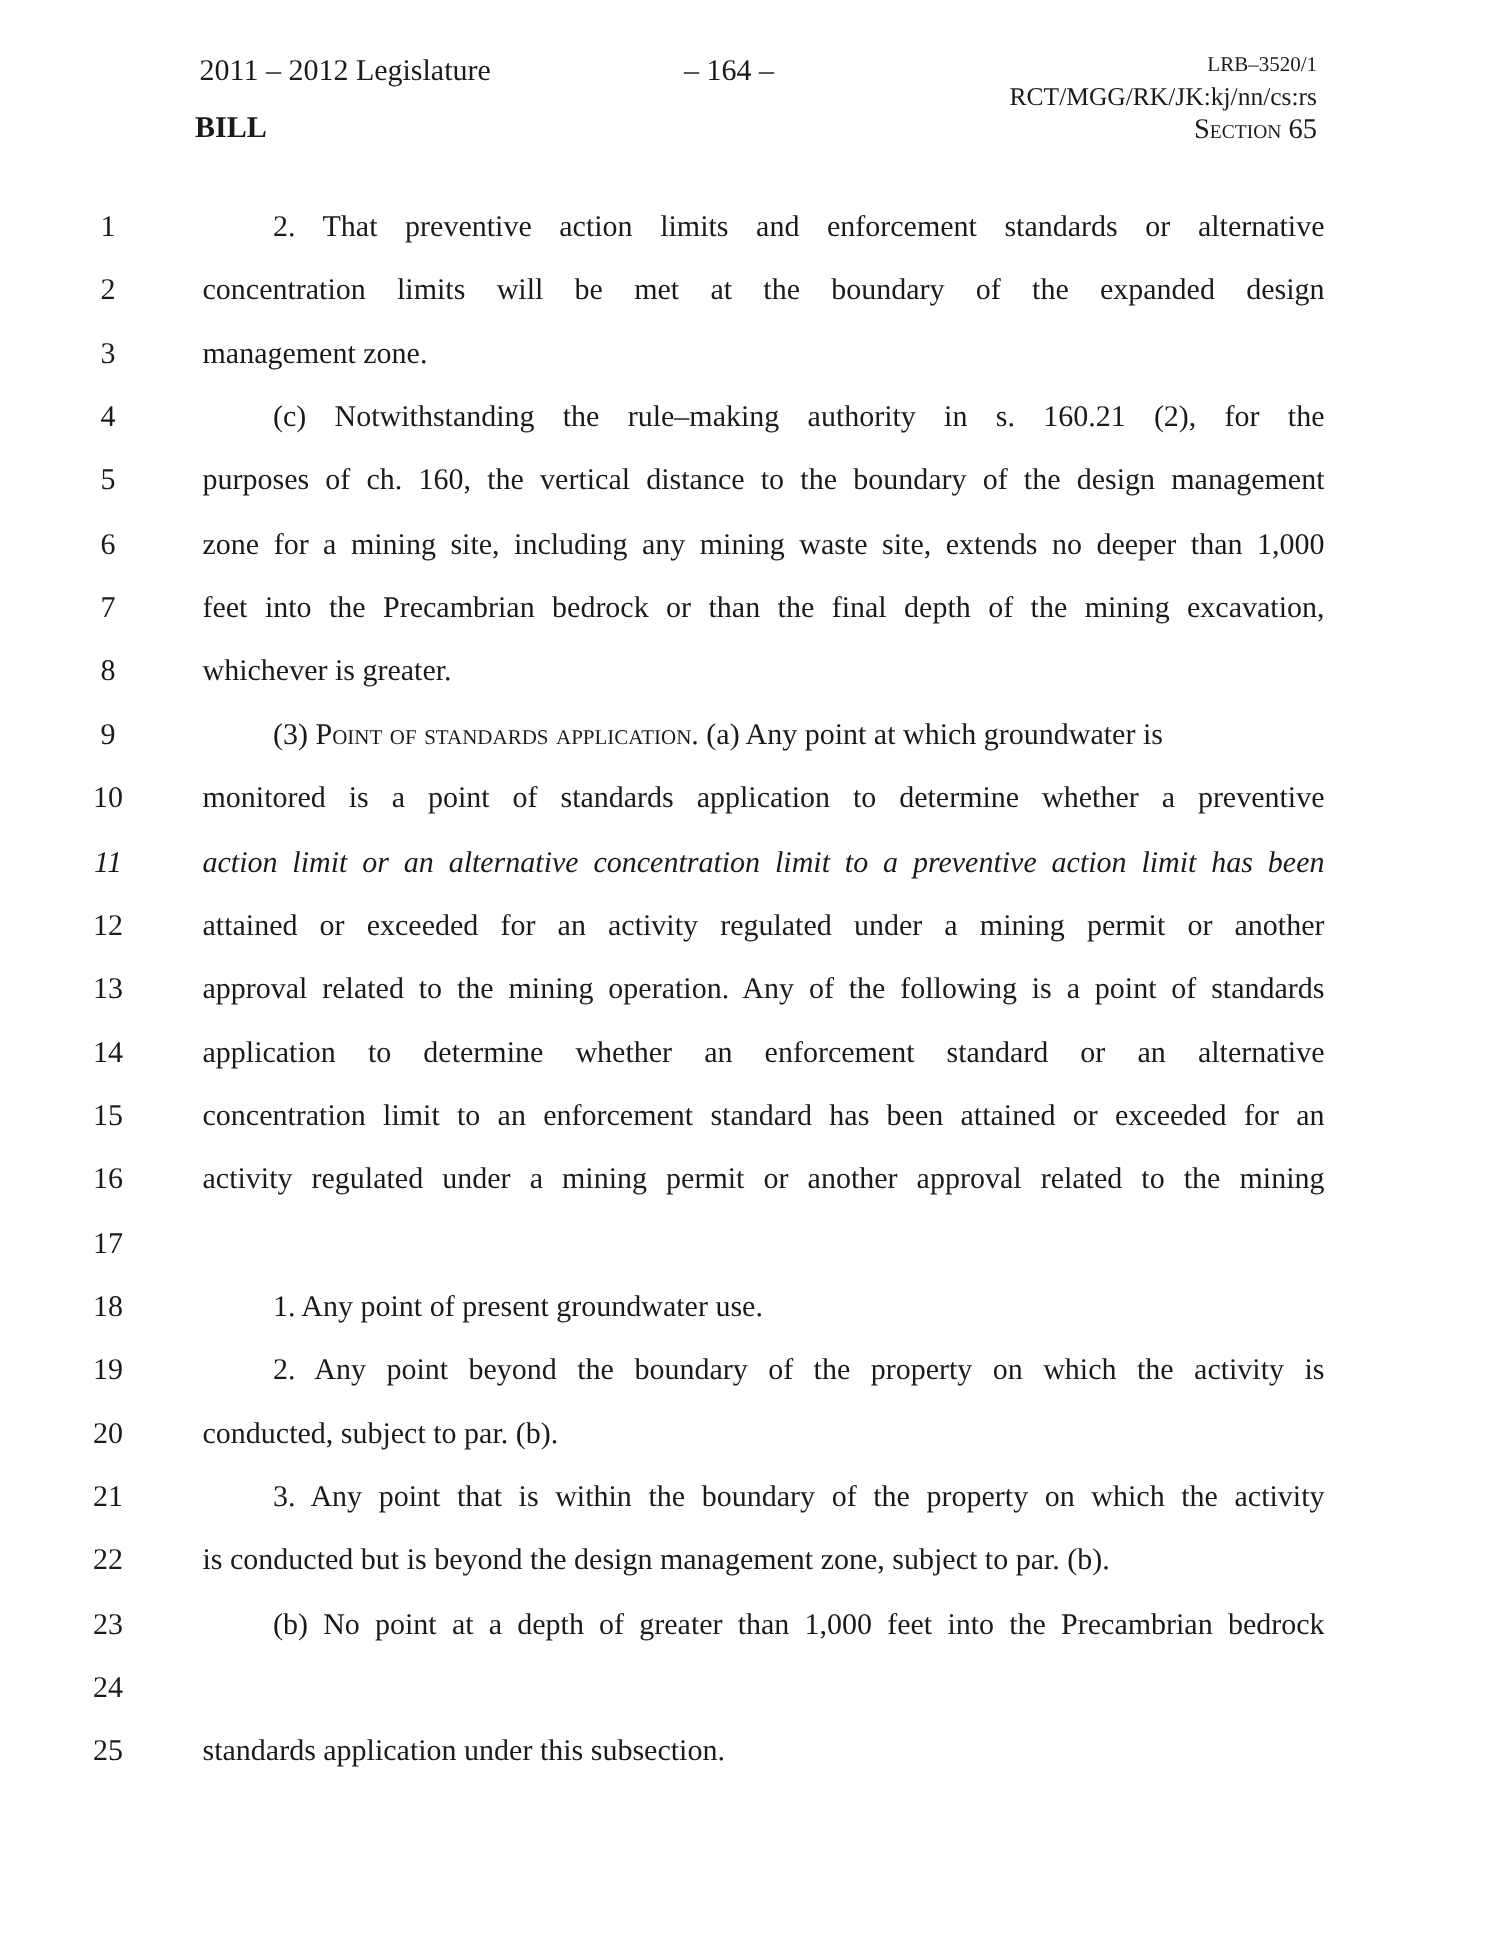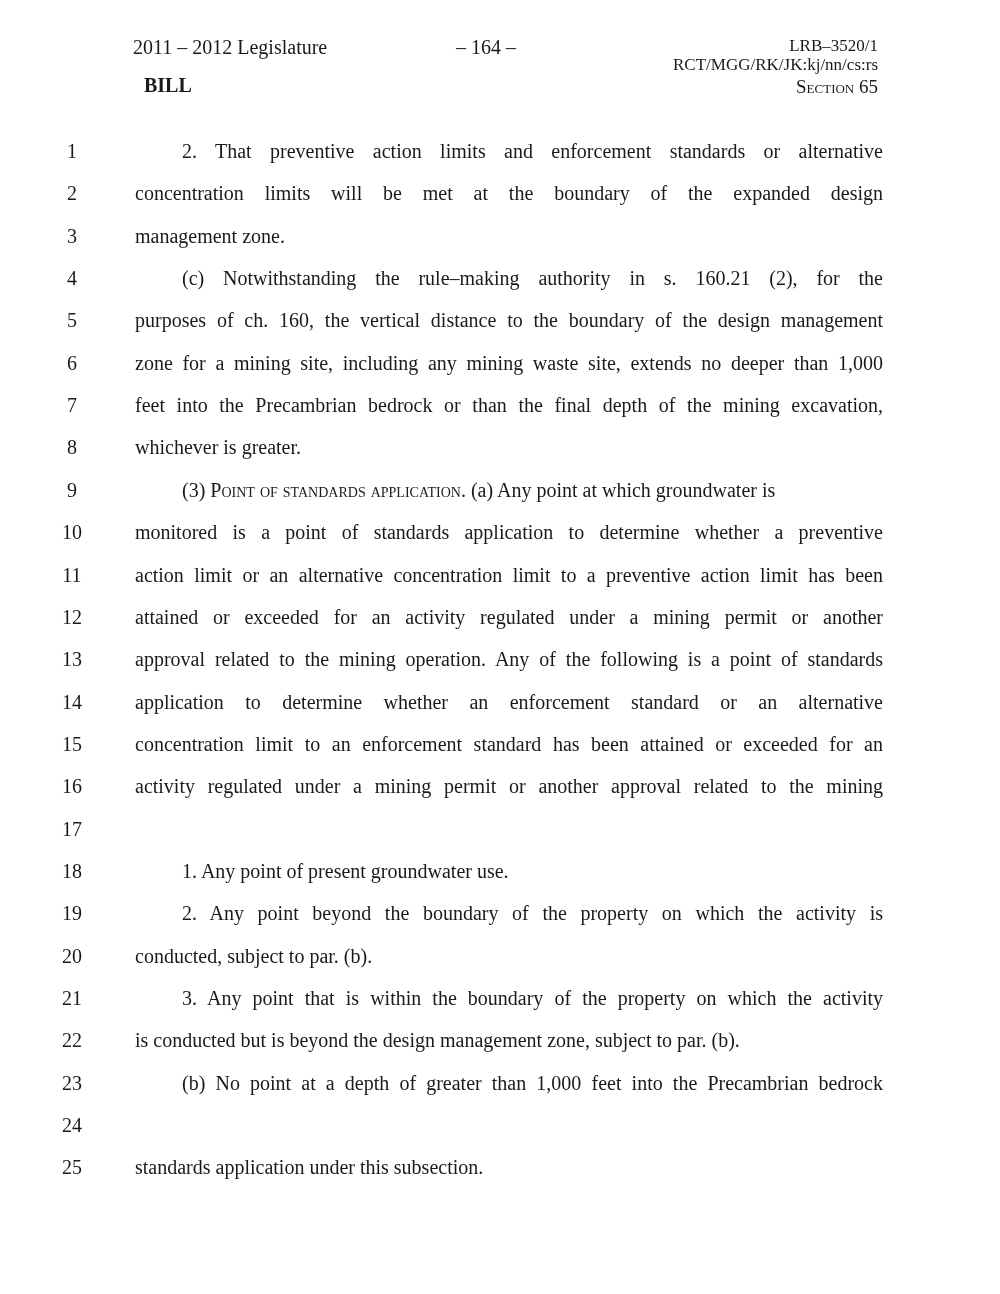--- a/index.html
+++ b/index.html
@@ -1,23 +1,23 @@
 <!DOCTYPE html>
 <html><head>
 <meta charset="utf-8">
 <style>
   html, body { margin: 0; padding: 0; background: #ffffff; }
   body { width: 1000px; height: 1294px; position: relative; overflow: hidden;
          font-family: "Liberation Serif", "DejaVu Serif", serif; color: #1a1a1a; }
   .hdr { position: absolute; font-size: 20px; white-space: nowrap; }
   .hdr-left { left: 133px; top: 36px; }
   .hdr-center { left: 456px; top: 36px; }
-  .hdr-right1 { right: 122px; top: 36px; font-size: 17px; }
+  .hdr-right1 { right: 122px; top: 36px; font-size: 14px; }
   .hdr-right2 { right: 122px; top: 55px; font-size: 17px; }
-  .hdr-bill { left: 144px; top: 74px; font-weight: bold; font-size: 20px; }
+  .hdr-bill { left: 130px; top: 74px; font-weight: bold; font-size: 20px; }
   .hdr-section { right: 122px; top: 76px; font-size: 19px; font-variant: small-caps; }
   .line { position: absolute; left: 0; width: 1000px; height: 42px; font-size: 20px; }
   .num { position: absolute; left: 52px; width: 40px; text-align: center; top: 0; }
   .txt { position: absolute; left: 135px; width: 748px; top: 0; white-space: nowrap; }
   .txt.justify { text-align: justify; text-align-last: justify; white-space: normal; height: 26px; overflow: hidden; }
   .txt.indent { left: 182px; width: 701px; }
   .sc { font-variant: small-caps; }
 </style>
 </head>
 <body>
@@ -65,21 +65,21 @@
       <span class="txt">whichever is greater.</span>
     </div>
     <div class="line" style="top: 478.8px;">
       <span class="num">9</span>
       <span class="txt indent"><span>(3) </span><span class="sc">Point of standards application.</span><span> (a) Any point at which groundwater is</span></span>
     </div>
     <div class="line" style="top: 521.15px;">
       <span class="num">10</span>
       <span class="txt justify">monitored is a point of standards application to determine whether a preventive</span>
     </div>
-    <div class="line" style="top: 563.5px;">
+    <div class="line" style="top: 563.5px; font-style: italic;">
       <span class="num">11</span>
       <span class="txt justify">action limit or an alternative concentration limit to a preventive action limit has been</span>
     </div>
     <div class="line" style="top: 605.85px;">
       <span class="num">12</span>
       <span class="txt justify">attained or exceeded for an activity regulated under a mining permit or another</span>
     </div>
     <div class="line" style="top: 648.2px;">
       <span class="num">13</span>
       <span class="txt justify">approval related to the mining operation. Any of the following is a point of standards</span>

